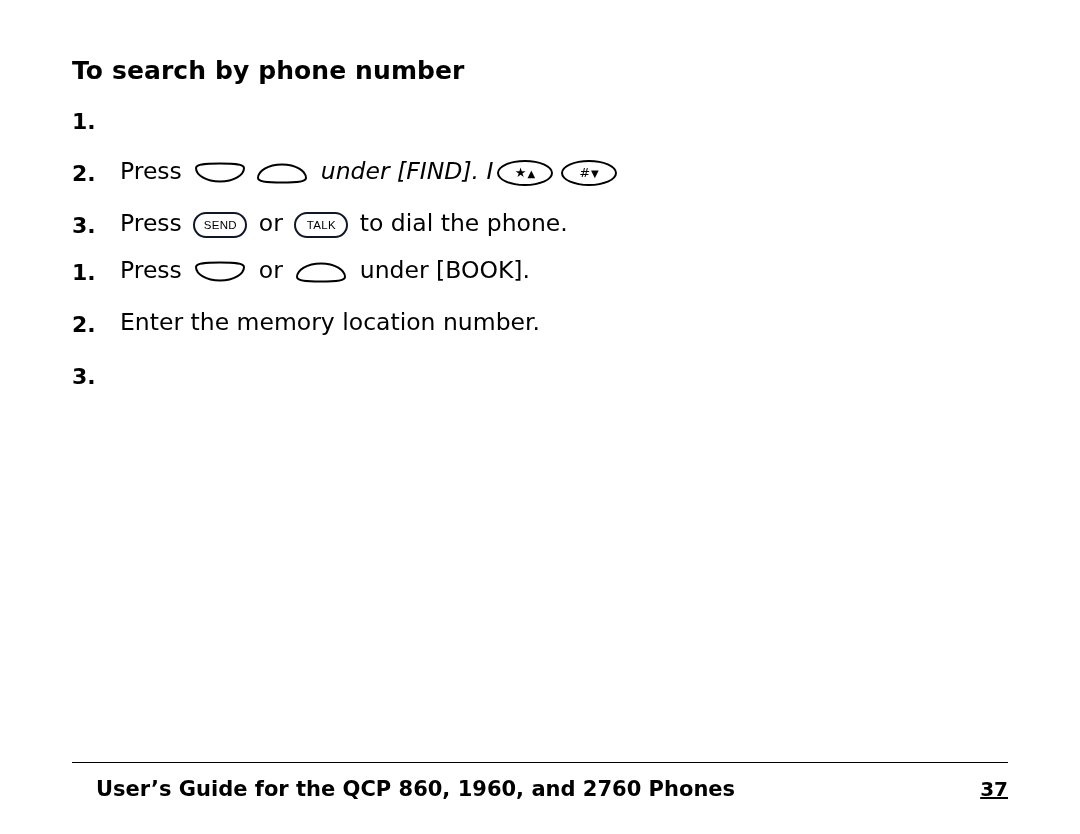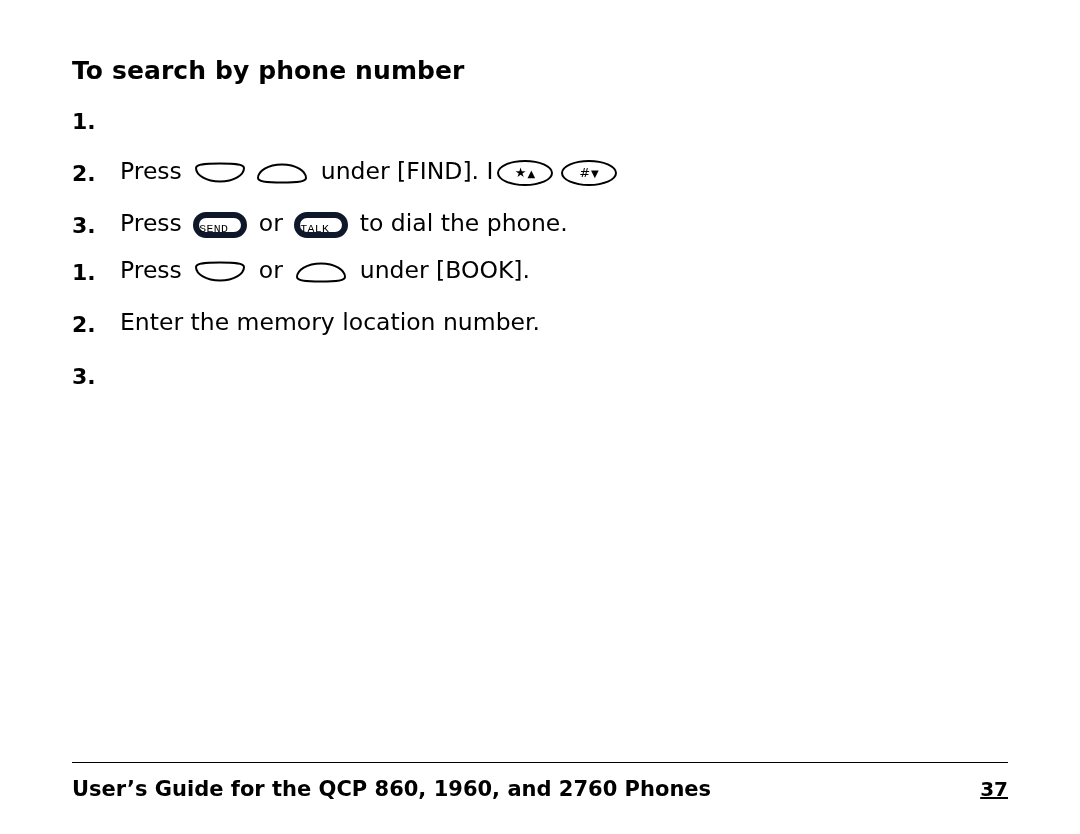--- a/index.html
+++ b/index.html
@@ -50,44 +50,44 @@
     font-weight: bold;
     width: 48px;
     flex: 0 0 48px;
     font-size: 22px;
     padding-top: 2px;
   }
   .step .body {
     flex: 1 1 auto;
   }
   .step-tight { margin-top: 12px; }
-  .italic { }
+  .italic { font-style: italic; }
 
   
   .key {
     display: inline-block;
     vertical-align: middle;
     position: relative;
     margin: 0 4px;
   }
   .softkey {
     width: 54px;
     height: 22px;
   }
   .softkey svg { display: block; }
 
   .roundkey {
     width: 54px;
     height: 26px;
-    border: 6px solid #0f172a;
+    border: 2px solid #0f172a;
     border-radius: 13px/13px;
     box-sizing: border-box;
-    text-align: left;
+    text-align: center;
     font-size: 11.5px;
-    font-family: Liberation Mono, monospace;
+    font-family: Liberation Sans, sans-serif;
     line-height: 22px;
     letter-spacing: 0.3px;
   }
   .ovalkey {
     width: 56px;
     height: 26px;
     border: 2px solid #000;
     border-radius: 28px/13px;
     box-sizing: border-box;
     text-align: center;
@@ -111,20 +111,21 @@
     margin: 0;
   }
   .footer-row {
     display: flex;
     justify-content: space-between;
     align-items: flex-end;
     margin-top: 14px;
     font-size: 21px;
     font-weight: bold;
     font-family: "DejaVu Sans", sans-serif;
+    margin-left: 24px;
   }
   .footer-page {
     font-size: 20px;
     font-weight: bold;
     text-decoration: underline;
   }
 </style>
 </head>
 <body>
 

